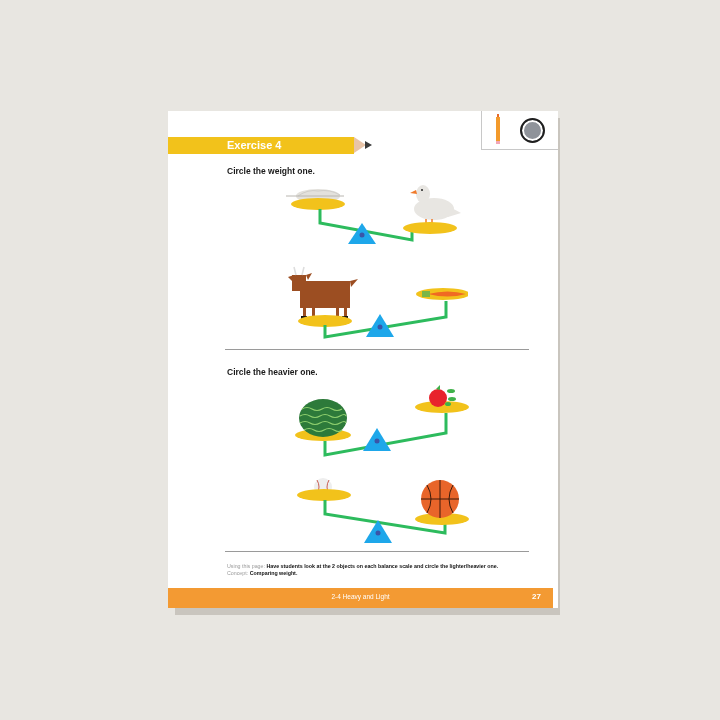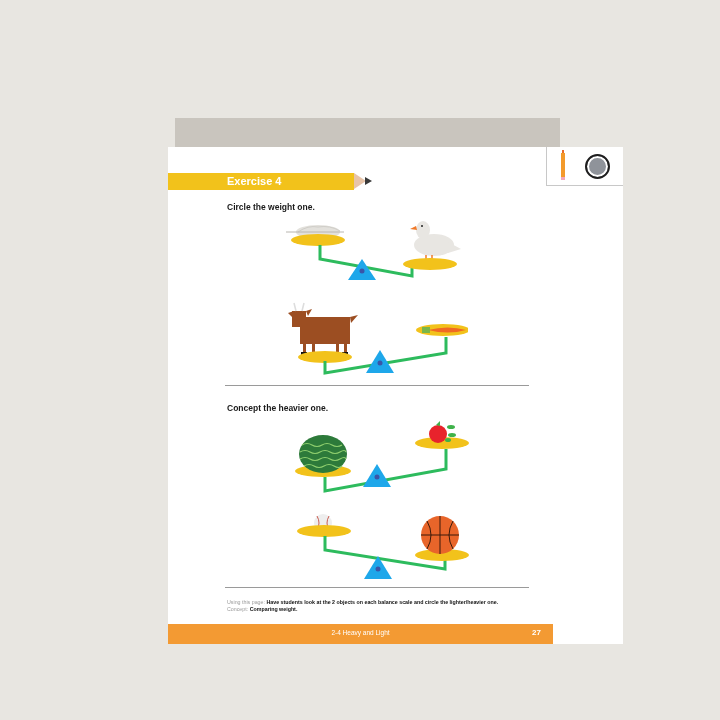--- a/index.html
+++ b/index.html
@@ -9,24 +9,23 @@
     font-family: "Liberation Sans", sans-serif;
     position: relative;
   }
   .shadow {
     position: absolute; left: 175px; top: 118px;
     width: 385px; height: 497px;
     background: #c9c5be;
   }
   .page {
     position: absolute; left: 168px; top: 111px;
-    width: 455px; height: 497px;
+    width: 390px; height: 497px;
     background: #ffffff;
     overflow: hidden;
-    margin-top: 36px;
   }
   .corner-box {
     position: absolute; right: 0; top: 0;
     width: 76px; height: 38px;
     border-left: 1px solid #c8c8c8;
     border-bottom: 1px solid #c8c8c8;
     background: #fff;
   }
   .mini-pencil {
     position: absolute; left: 14px; top: 6px;
@@ -173,21 +172,21 @@
         <path d="M140 31 Q160 26 178 31 Q160 36 140 31 Z" fill="#f06a23"></path>
         <rect x="134" y="28" width="8" height="6" fill="#7ab648"></rect>
       </g>
       <polygon points="92,51 78,74 106,74" fill="#1ea7ea"></polygon>
       <circle cx="92" cy="64" r="2.5" fill="#3a55a8"></circle>
     </svg>
   </div>
 
   <div class="separator" style="top:238px;"></div>
 
-  <div class="instruction" style="top:256px;">Concept the heavier one.</div>
+  <div class="instruction" style="top:256px;">Circle the heavier one.</div>
 
   <div class="scale" style="left:122px; top:272px;">
     <svg width="180" height="80" viewBox="0 0 180 80">
       <ellipse cx="33" cy="52" rx="28" ry="6" fill="#f2c21b"></ellipse>
       <g>
         <ellipse cx="33" cy="35" rx="24" ry="19" fill="#2d7a3a"></ellipse>
         <path d="M12 26 q5 -3 10 0 t10 0 t10 0 t10 0" stroke="#8fcf6e" stroke-width="1.2" fill="none"></path>
         <path d="M10 33 q5 -3 10 0 t10 0 t10 0 t10 0 t6 0" stroke="#8fcf6e" stroke-width="1.2" fill="none"></path>
         <path d="M10 40 q5 -3 10 0 t10 0 t10 0 t10 0 t6 0" stroke="#8fcf6e" stroke-width="1.2" fill="none"></path>
         <path d="M14 47 q5 -3 10 0 t10 0 t10 0 t8 0" stroke="#8fcf6e" stroke-width="1.2" fill="none"></path>

